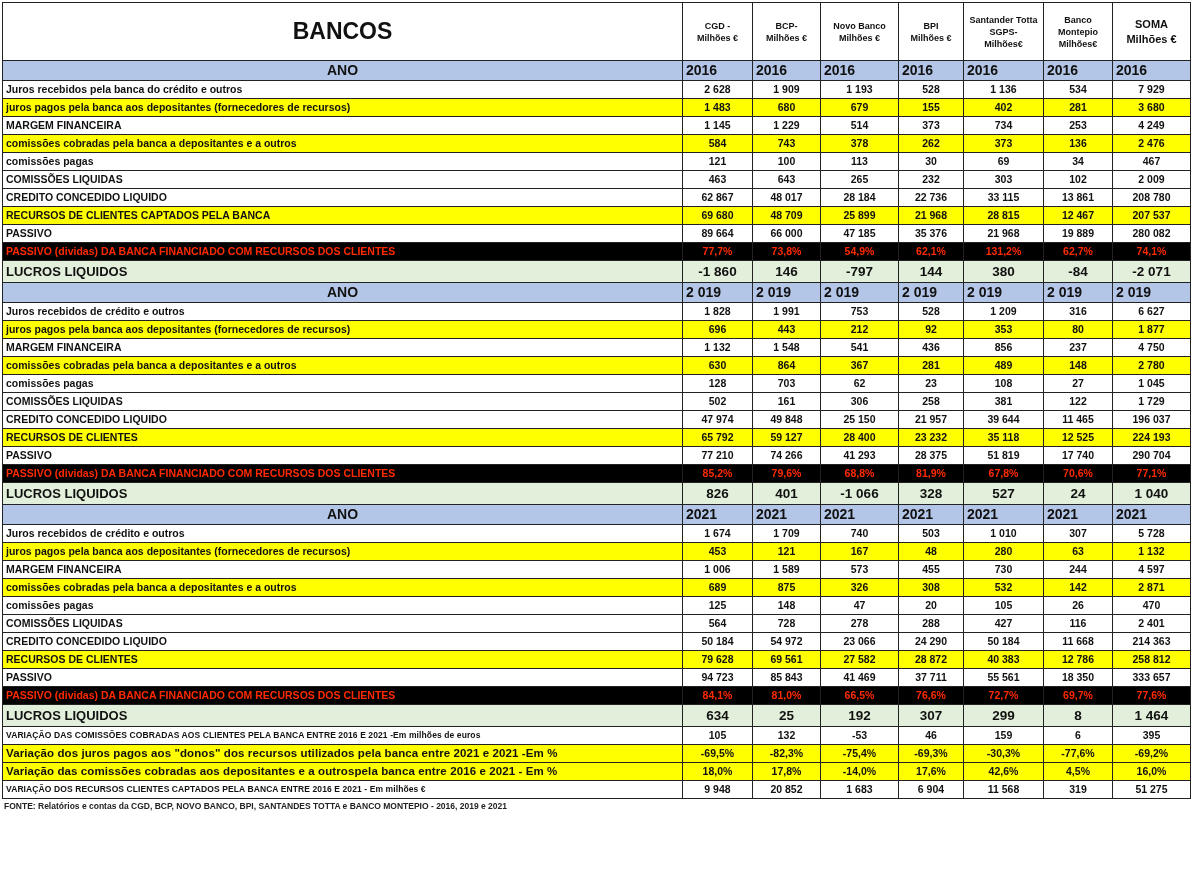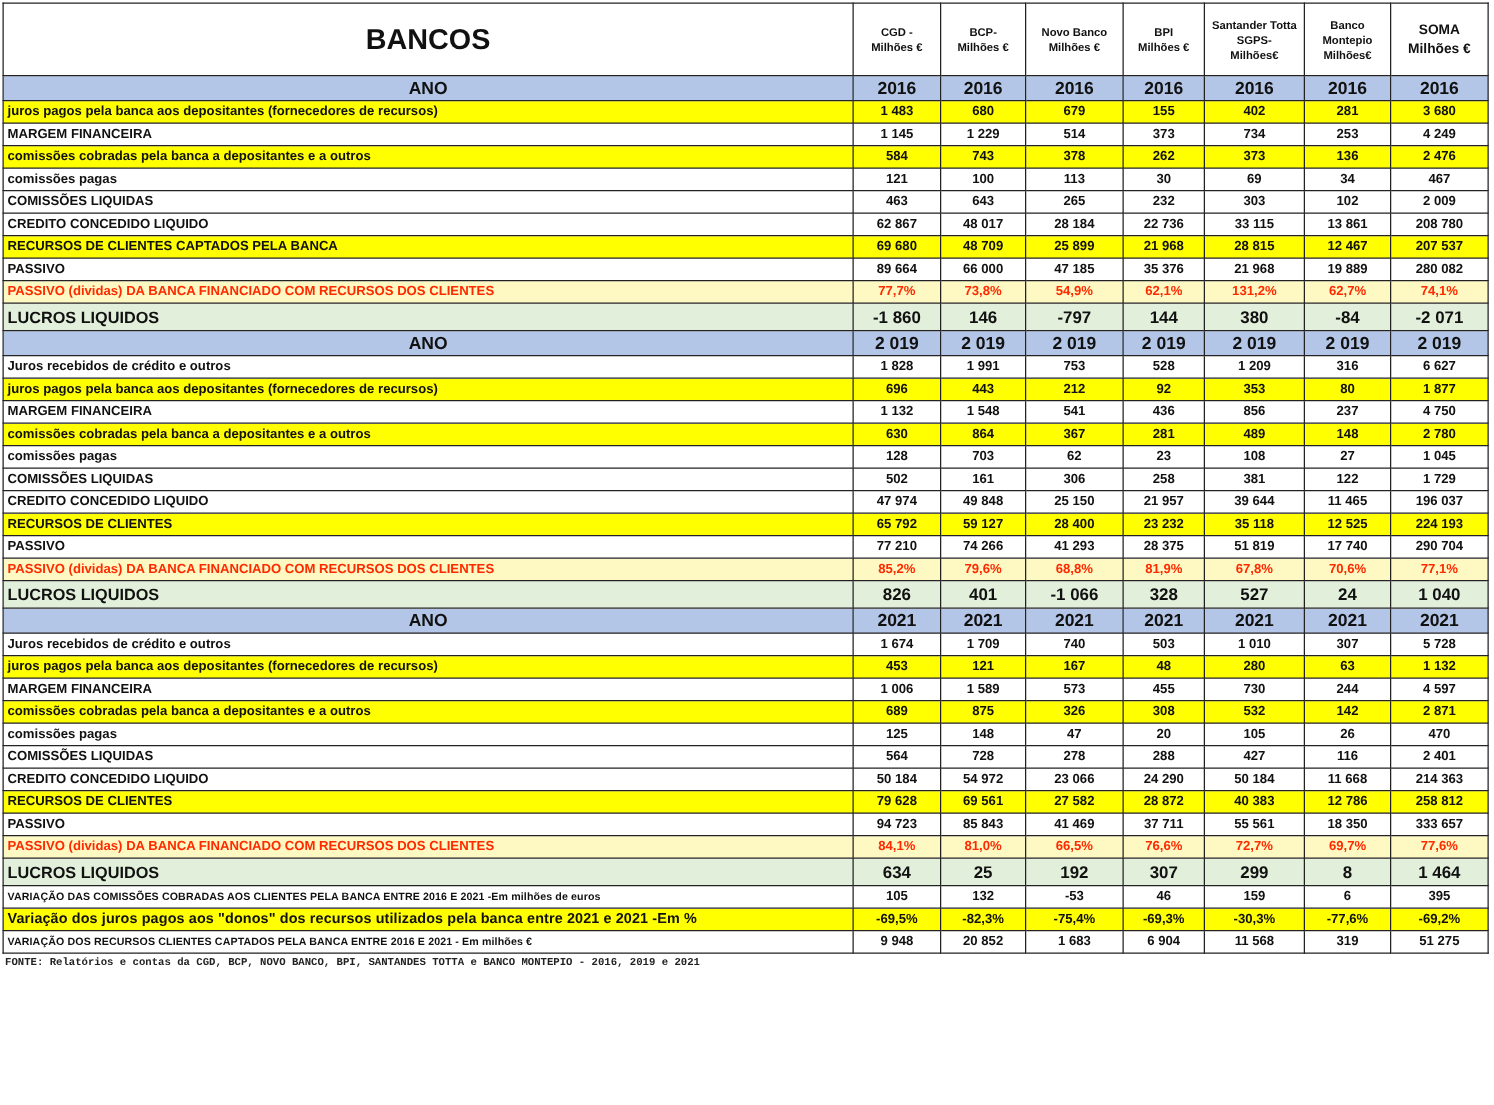--- a/index.html
+++ b/index.html
@@ -8,30 +8,30 @@
   table{border-collapse:collapse;table-layout:fixed;width:1188px;}
   td{border:1.5px solid #222;padding:0 3px;white-space:nowrap;overflow:hidden;height:17px;font-size:10.5px;font-weight:bold;line-height:15px;}
   td.num{text-align:center;}
   col.lbl{width:680px;}
   col.c1{width:70px;} col.c2{width:68px;} col.c3{width:78px;} col.c4{width:65px;}
   col.c5{width:80px;} col.c6{width:69px;} col.c7{width:78px;}
   tr.head td{height:57px;background:#fff;}
   tr.head td.title{text-align:center;font-size:23px;font-weight:bold;}
   tr.head td.bank{text-align:center;font-size:9px;line-height:12px;white-space:normal;}
   tr.head td.bank.soma{font-size:11px;line-height:15px;}
-  tr.ano td{background:#b4c6e7;height:19px;font-size:14px;text-align:center;}
+  tr.ano td{background:#b4c6e7;height:19px;font-size:14px;text-align:left;}
   tr.yellow td{background:#ffff00;}
   tr.white td{background:#fff;}
-  tr.red td{background:#fef9c3;color:#ff2a00;}
+  tr.red td{background:#000000;color:#ff2a00;}
   tr.lucro td{background:#e2efda;height:21px;font-size:13px;}
   tr.lucro td.num{font-size:13.5px;}
   tr.var td.lbl{font-size:8.5px;letter-spacing:0.1px;}
   tr.var.pct td.lbl{font-size:11.5px;}
   td.lbl{font-weight:bold;}
-  .fonte{font-size:8.5px;font-weight:bold;padding:2px 2px;color:#222;font-family:Liberation Mono, monospace;}
+  .fonte{font-size:8.5px;font-weight:bold;padding:2px 2px;color:#222;}
 </style>
 </head>
 <body>
 
 <div class="sheet">
   <table>
     <colgroup>
       <col class="lbl">
         <col class="c1">
         <col class="c2">
@@ -55,20 +55,30 @@
     <tr class="ano">
           <td class="lbl" style="text-align: center;">ANO</td>
           <td class="num">2016</td>
           <td class="num">2016</td>
           <td class="num">2016</td>
           <td class="num">2016</td>
           <td class="num">2016</td>
           <td class="num">2016</td>
           <td class="num">2016</td>
         </tr>
+        <tr class="white">
+          <td class="lbl">Juros recebidos pela banca do crédito e outros</td>
+          <td class="num">2 628</td>
+          <td class="num">1 909</td>
+          <td class="num">1 193</td>
+          <td class="num">528</td>
+          <td class="num">1 136</td>
+          <td class="num">534</td>
+          <td class="num">7 929</td>
+        </tr>
         <tr class="yellow">
           <td class="lbl">juros pagos pela banca aos depositantes (fornecedores de recursos)</td>
           <td class="num">1 483</td>
           <td class="num">680</td>
           <td class="num">679</td>
           <td class="num">155</td>
           <td class="num">402</td>
           <td class="num">281</td>
           <td class="num">3 680</td>
         </tr>
@@ -415,20 +425,30 @@
         <tr class="yellow var pct">
           <td class="lbl">Variação dos juros pagos aos "donos" dos recursos utilizados pela banca entre  2021 e 2021  -Em %</td>
           <td class="num">-69,5%</td>
           <td class="num">-82,3%</td>
           <td class="num">-75,4%</td>
           <td class="num">-69,3%</td>
           <td class="num">-30,3%</td>
           <td class="num">-77,6%</td>
           <td class="num">-69,2%</td>
         </tr>
+        <tr class="yellow var pct">
+          <td class="lbl">Variação das comissões cobradas aos depositantes e a outrospela banca entre 2016 e 2021 - Em %</td>
+          <td class="num">18,0%</td>
+          <td class="num">17,8%</td>
+          <td class="num">-14,0%</td>
+          <td class="num">17,6%</td>
+          <td class="num">42,6%</td>
+          <td class="num">4,5%</td>
+          <td class="num">16,0%</td>
+        </tr>
         <tr class="white var">
           <td class="lbl">VARIAÇÃO DOS RECURSOS CLIENTES CAPTADOS PELA BANCA ENTRE 2016  E 2021 - Em milhões €</td>
           <td class="num">9 948</td>
           <td class="num">20 852</td>
           <td class="num">1 683</td>
           <td class="num">6 904</td>
           <td class="num">11 568</td>
           <td class="num">319</td>
           <td class="num">51 275</td>
         </tr>

